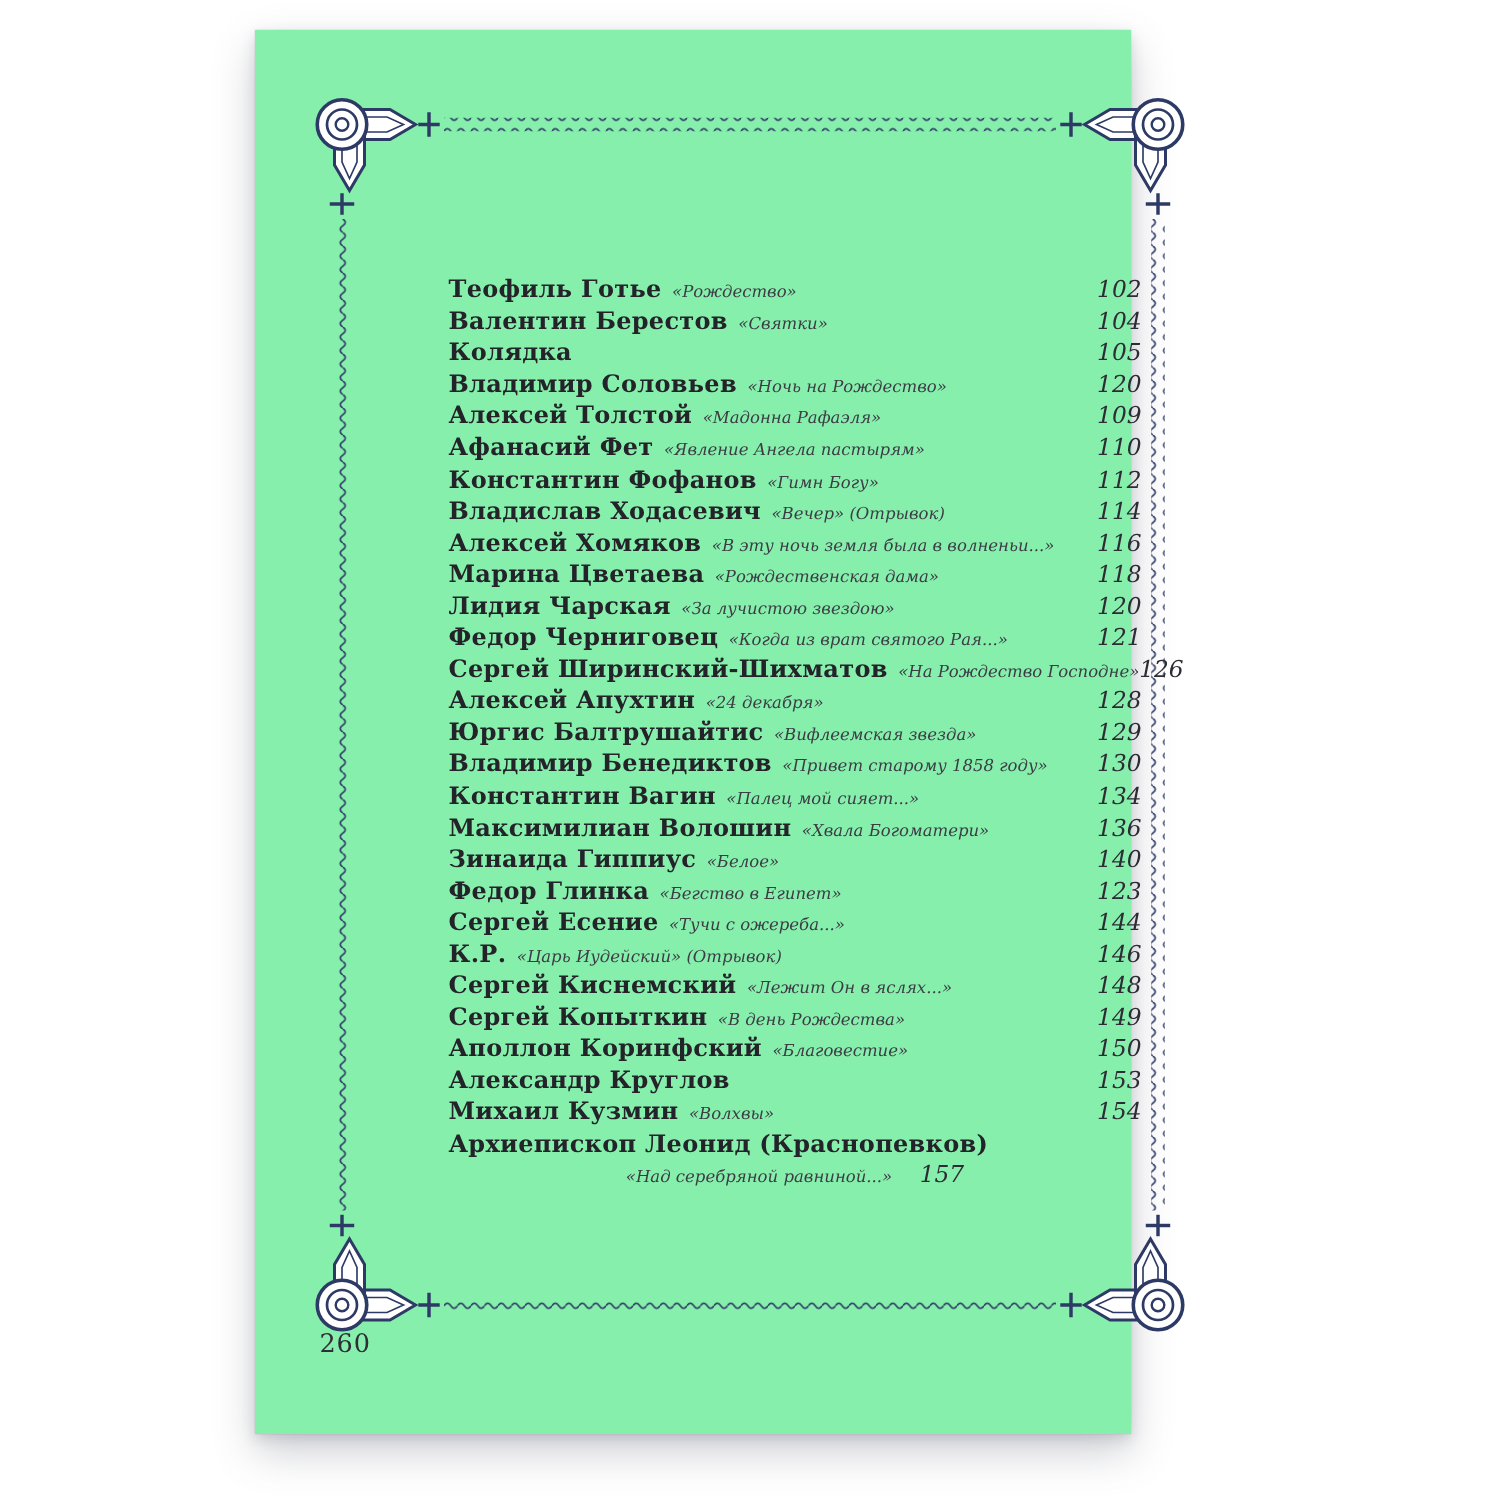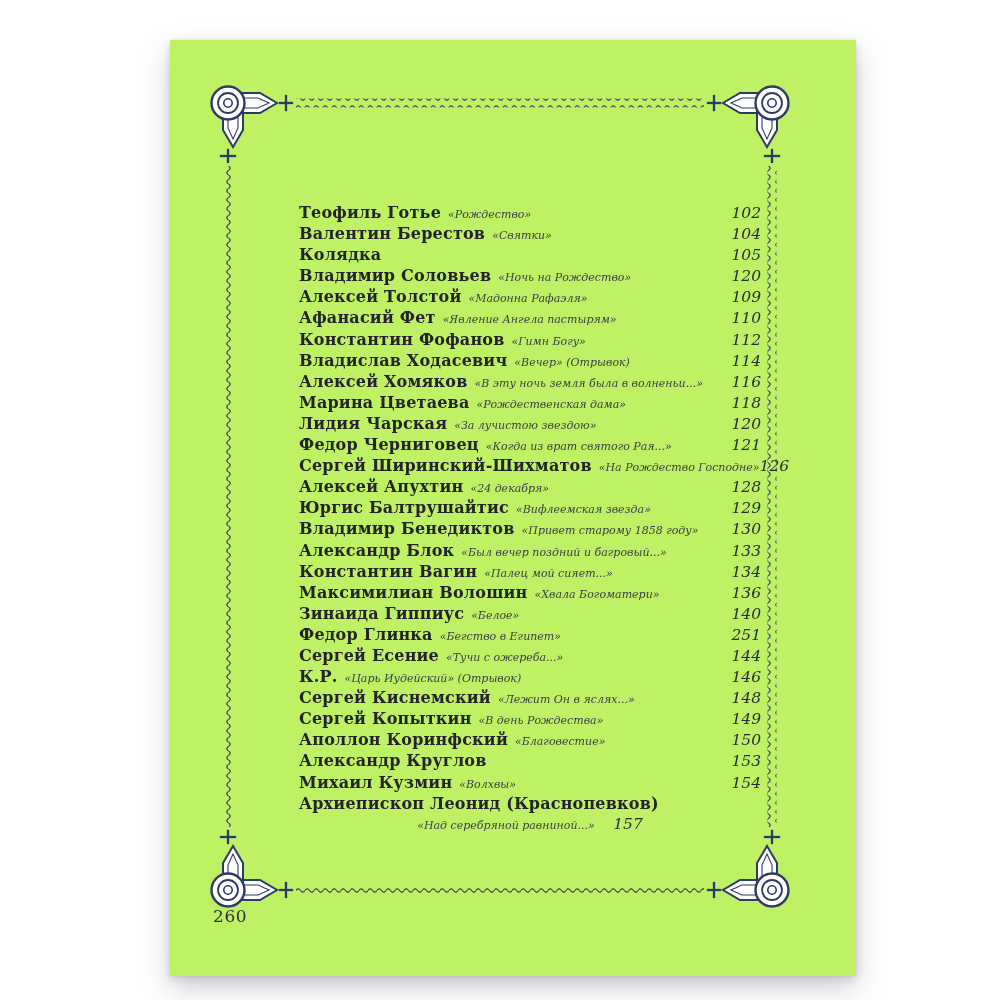--- a/index.html
+++ b/index.html
@@ -11,23 +11,23 @@
   html,body{margin:0;padding:0;}
   body{
     width:1000px;height:1000px;
     background:#ffffff;
     font-family:"DejaVu Serif","Liberation Serif",serif;
     position:relative;
     overflow:hidden;
   }
   .book-page{
     position:absolute;
-    left:170px;top:40px;
-    width:686px;height:936px;
-    background:#bef264;
+    left:170px;top:20px;
+    width:584px;height:936px;
+    background:#86efac;
     box-shadow:0 12px 26px rgba(96,100,115,.30),
                0 3px 8px rgba(96,100,115,.20),
                0 0 1px rgba(0,0,0,.18);
   }
   .border-svg{
     position:absolute;left:0;top:0;
     width:660px;height:935px;
     pointer-events:none;
   }
   .ink{stroke:var(--ink);}
@@ -208,25 +208,20 @@
     <span class="title">«Вифлеемская звезда»</span>
     <span class="num">129</span>
   </div>
 
   <div class="toc-row">
     <span class="author">Владимир Бенедиктов</span>
     <span class="title">«Привет старому 1858 году»</span>
     <span class="num">130</span>
   </div>
 
-  <div class="toc-row">
-    <span class="author">Александр Блок</span>
-    <span class="title">«Был вечер поздний и багровый...»</span>
-    <span class="num">133</span>
-  </div>
 
   <div class="toc-row">
     <span class="author">Константин Вагин</span>
     <span class="title">«Палец мой сияет...»</span>
     <span class="num">134</span>
   </div>
 
   <div class="toc-row">
     <span class="author">Максимилиан Волошин</span>
     <span class="title">«Хвала Богоматери»</span>
@@ -235,21 +230,21 @@
 
   <div class="toc-row">
     <span class="author">Зинаида Гиппиус</span>
     <span class="title">«Белое»</span>
     <span class="num">140</span>
   </div>
 
   <div class="toc-row">
     <span class="author">Федор Глинка</span>
     <span class="title">«Бегство в Египет»</span>
-    <span class="num">251</span>
+    <span class="num">123</span>
   </div>
 
   <div class="toc-row">
     <span class="author">Сергей Есение</span>
     <span class="title">«Тучи с ожереба...»</span>
     <span class="num">144</span>
   </div>
 
   <div class="toc-row">
     <span class="author">К.Р.</span>

